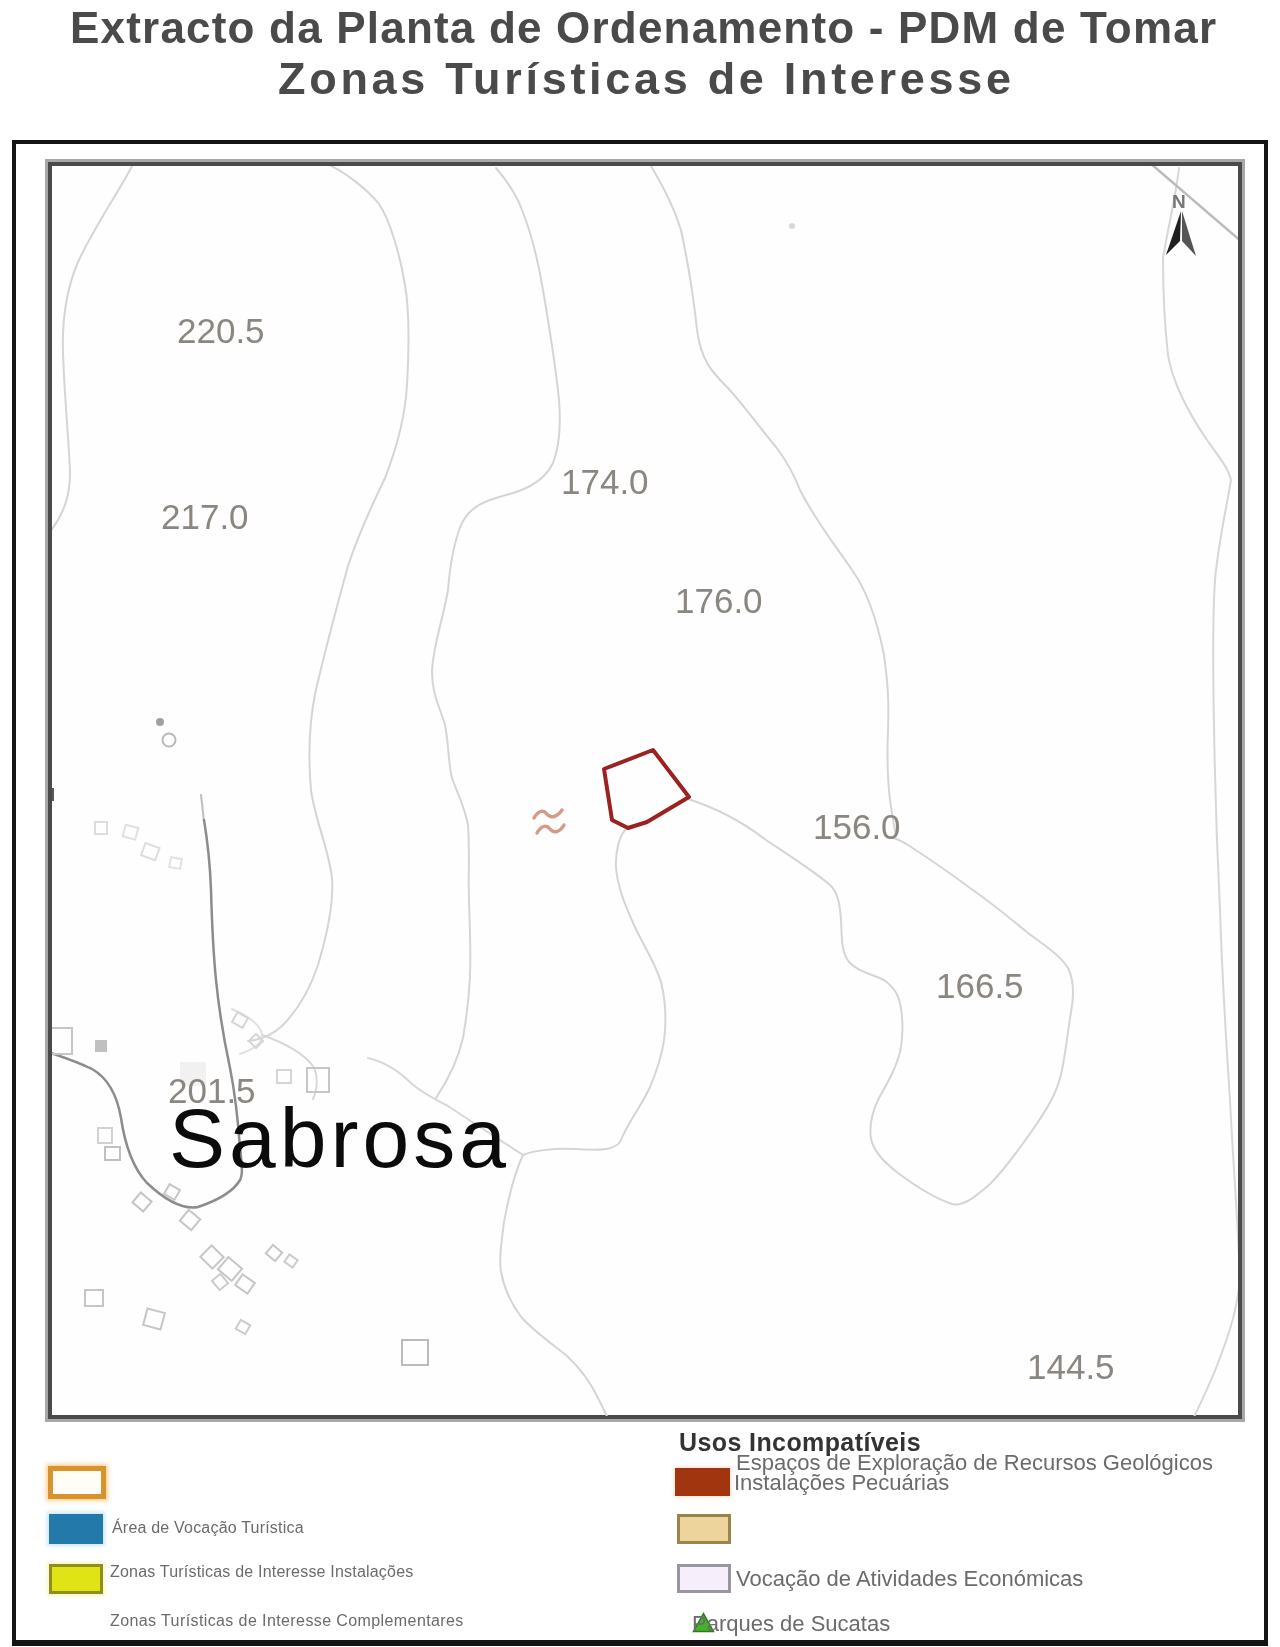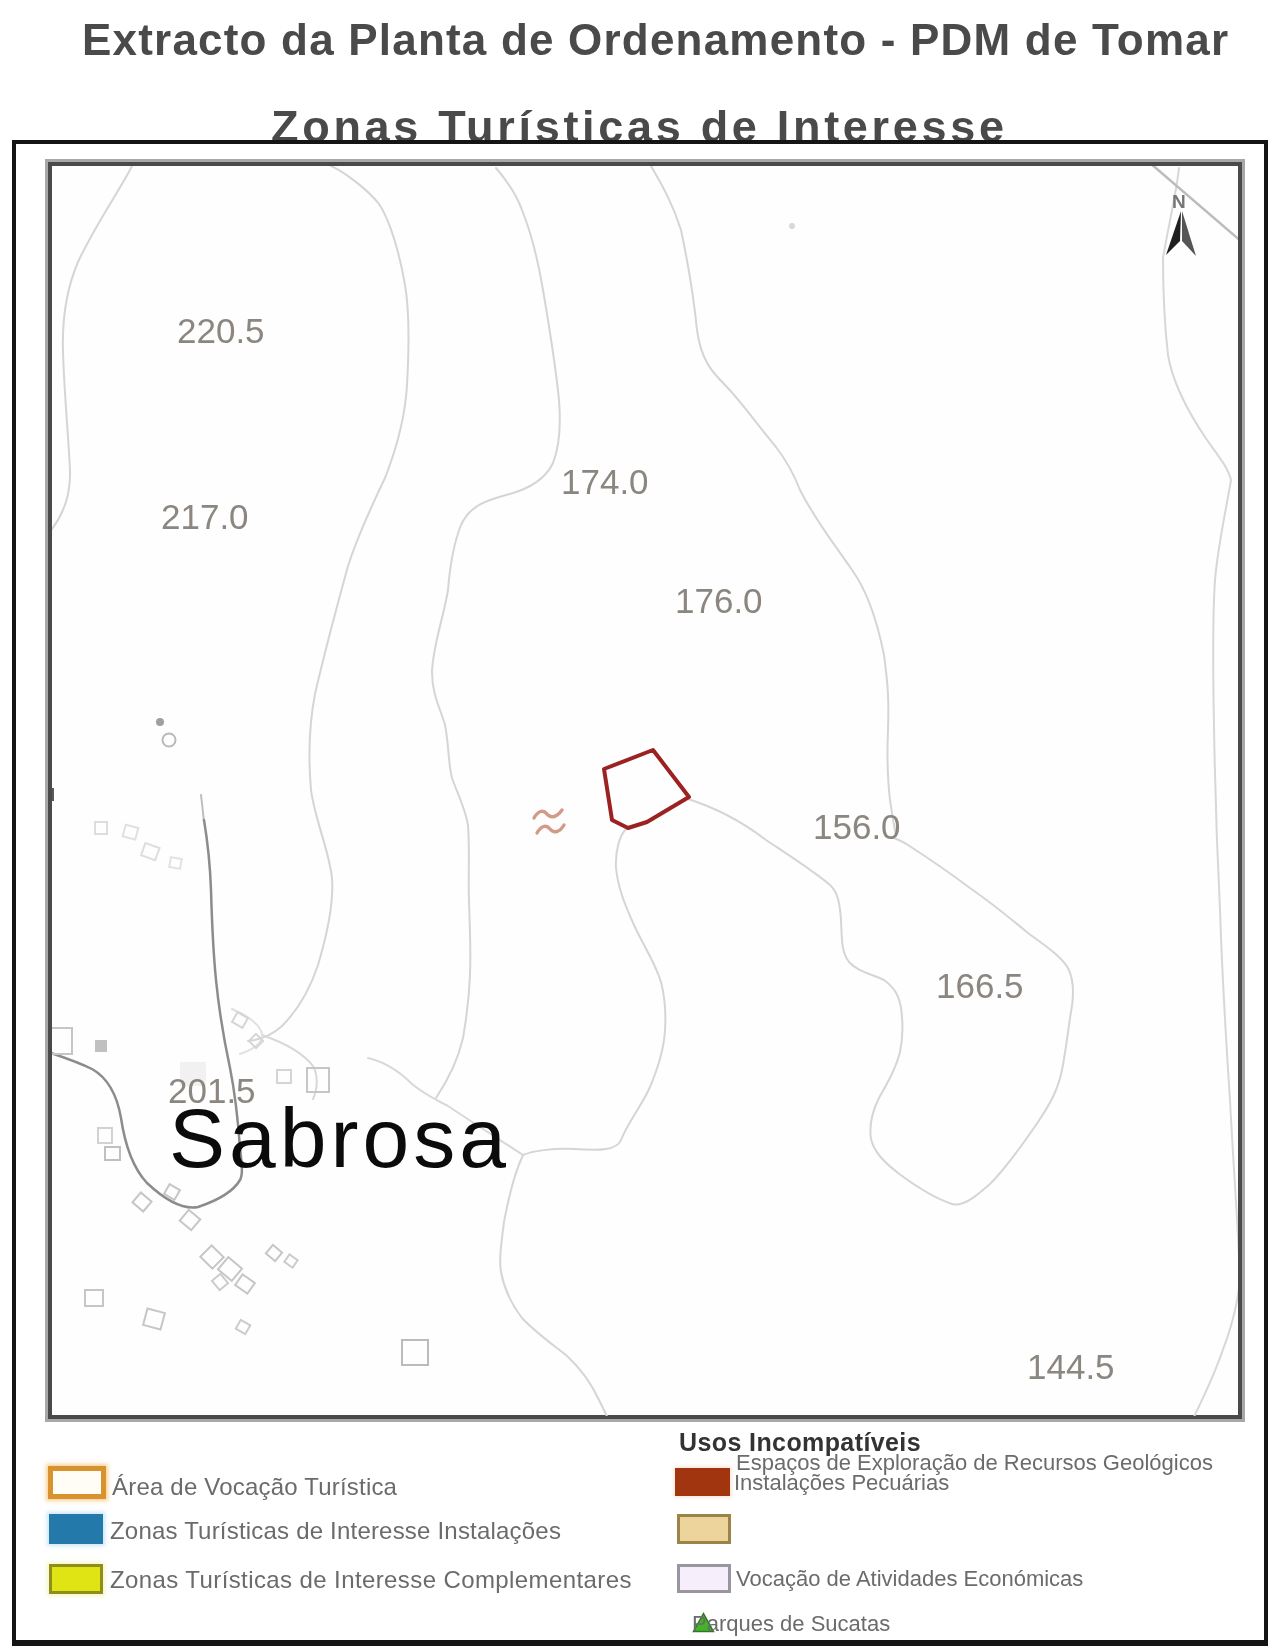--- a/index.html
+++ b/index.html
@@ -1,28 +1,28 @@
 <!DOCTYPE html>
 <html><head>
 <meta charset="utf-8">
 <style>
   html,body{margin:0;padding:0;}
   body{width:1280px;height:1647px;position:relative;background:#ffffff;
        font-family:"Liberation Sans", sans-serif;overflow:hidden;}
   .abs{position:absolute;}
   .ttl{color:#4a4a4a;font-weight:bold;white-space:nowrap;}
   .lgtxt{color:#6b6b6d;font-size:22px;white-space:nowrap;}
-  .lgl{font-size:24px;letter-spacing:0.2px;}
+  .lgl{font-size:16px;letter-spacing:0.2px;margin-top:46px;}
 </style>
 </head>
 <body>
 
-<div class="abs ttl" id="t1" style="left:82px;top:3px;font-size:44px;letter-spacing:1.2px;margin-top:12px;">Extracto da Planta de Ordenamento - PDM de Tomar</div>
+<div class="abs ttl" id="t1" style="left:70px;top:3px;font-size:44px;letter-spacing:1.2px;">Extracto da Planta de Ordenamento - PDM de Tomar</div>
 
-<div class="abs ttl" id="t2" style="left:271px;top:53px;font-size:45px;letter-spacing:3.7px;margin-top:48px;">Zonas Turísticas de Interesse</div>
+<div class="abs ttl" id="t2" style="left:278px;top:53px;font-size:45px;letter-spacing:3.7px;">Zonas Turísticas de Interesse</div>
 
 <div class="abs" style="left:12px;top:140px;width:1256px;height:1506px;border:4px solid #141414;border-bottom-width:6px;box-sizing:border-box;"></div>
 
 <svg class="abs" style="left:0;top:0;" width="1280" height="1647" viewBox="0 0 1280 1647">
   <defs>
     <clipPath id="mapclip">
         <rect x="52" y="166" width="1186" height="1250"></rect>
       </clipPath>
   </defs>
 

